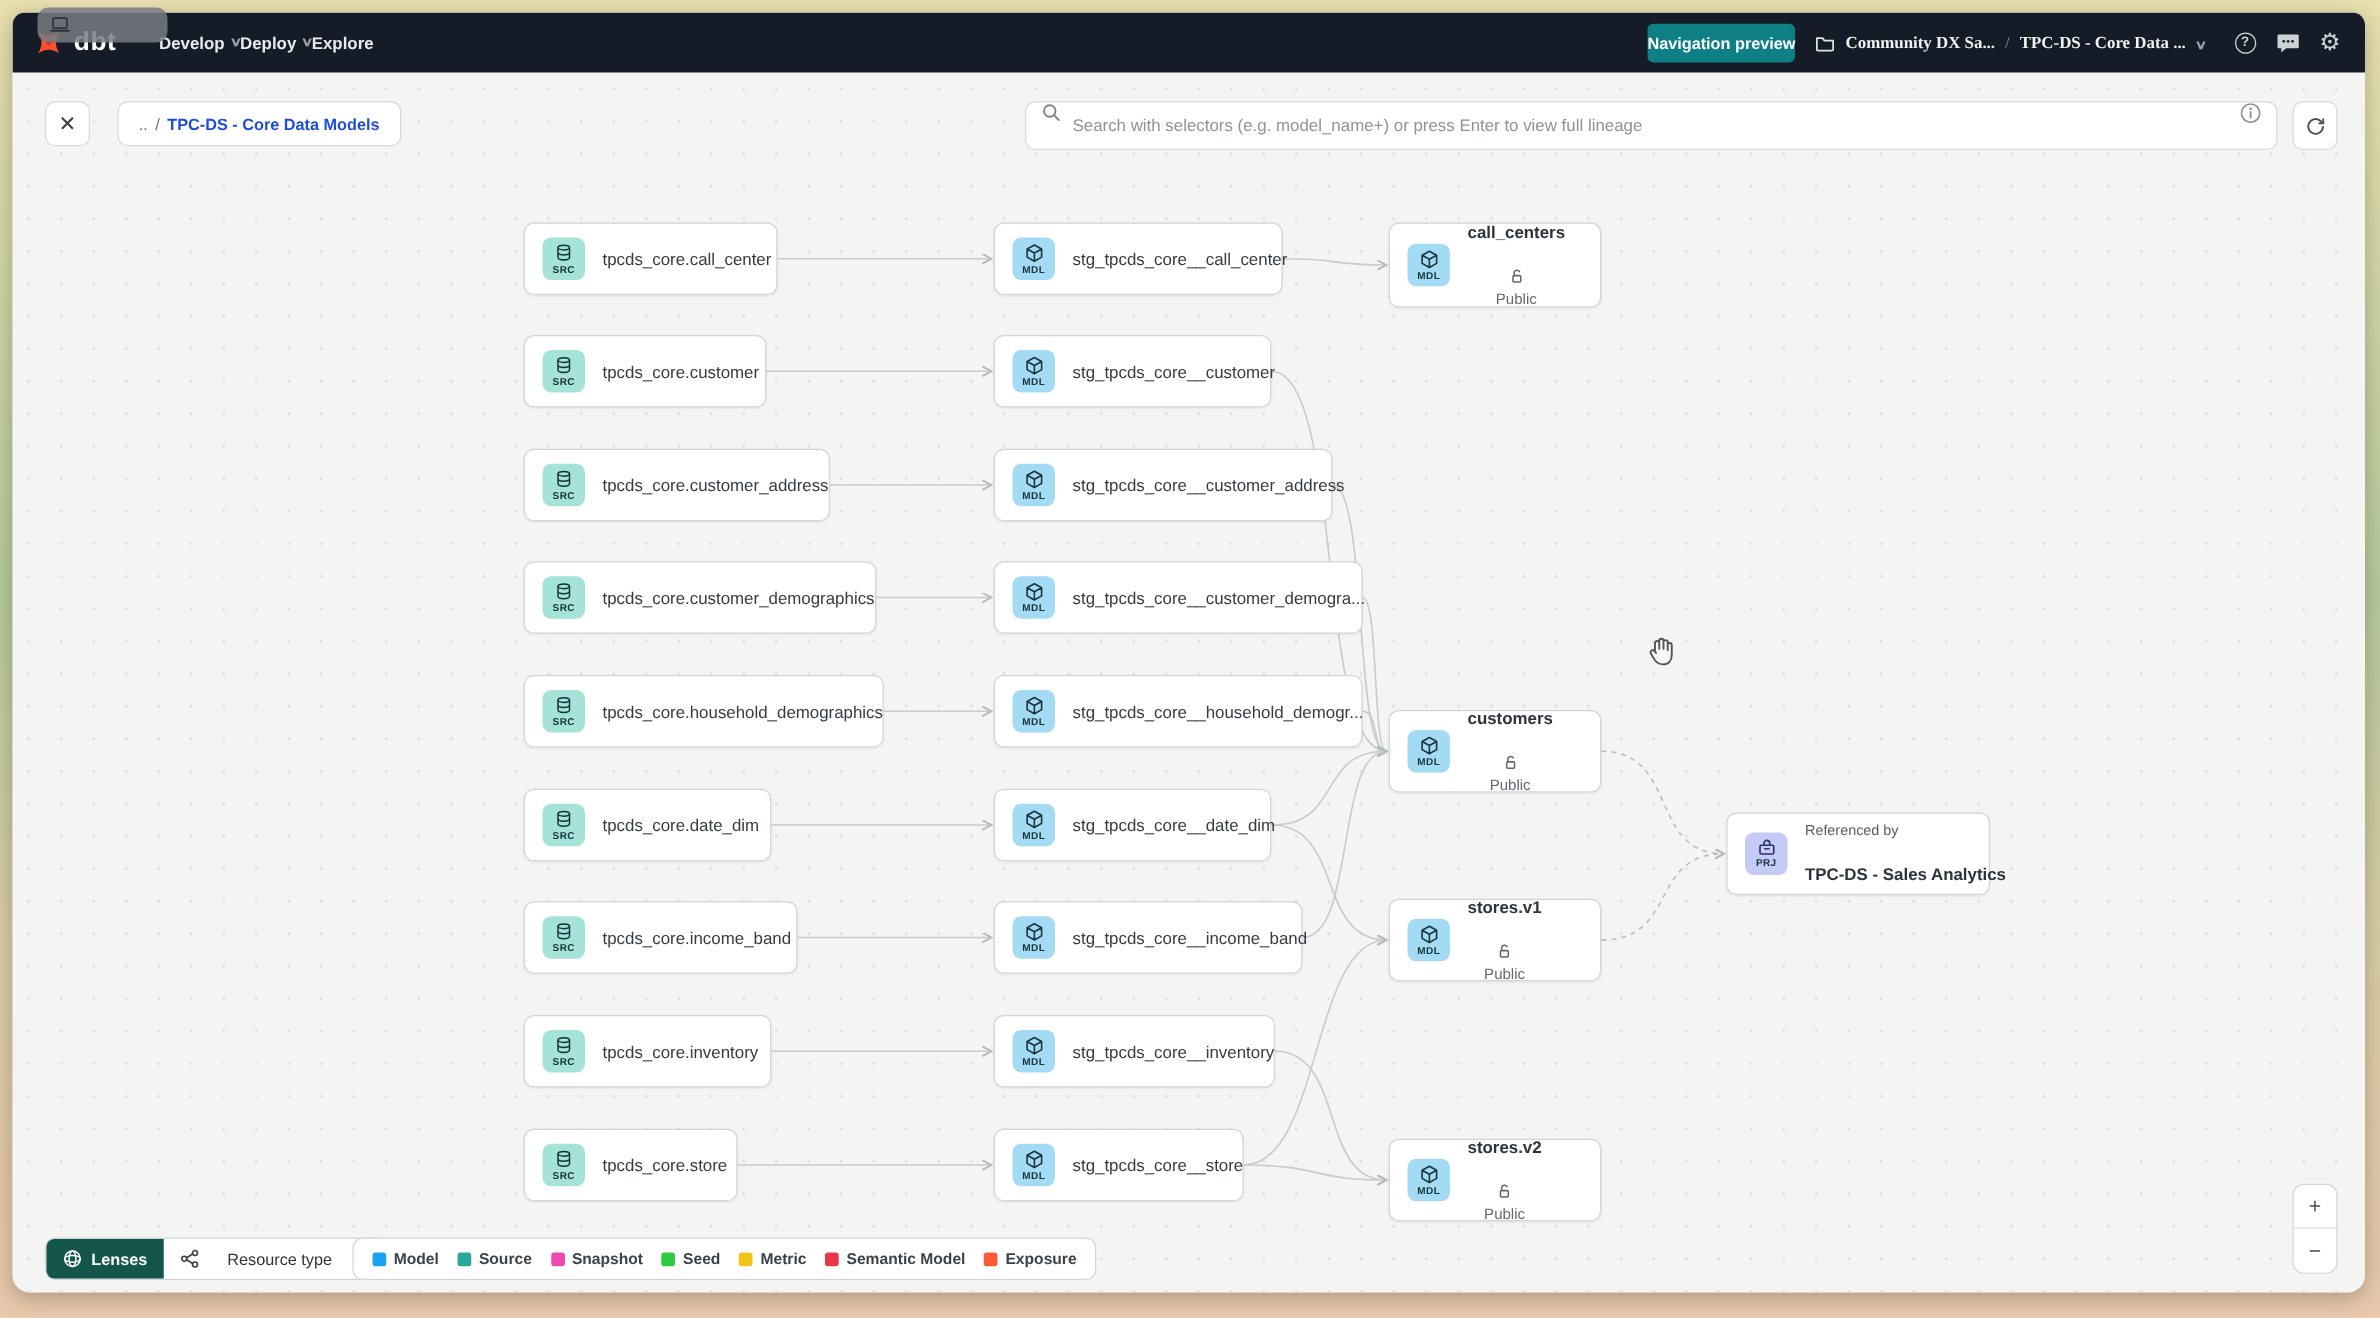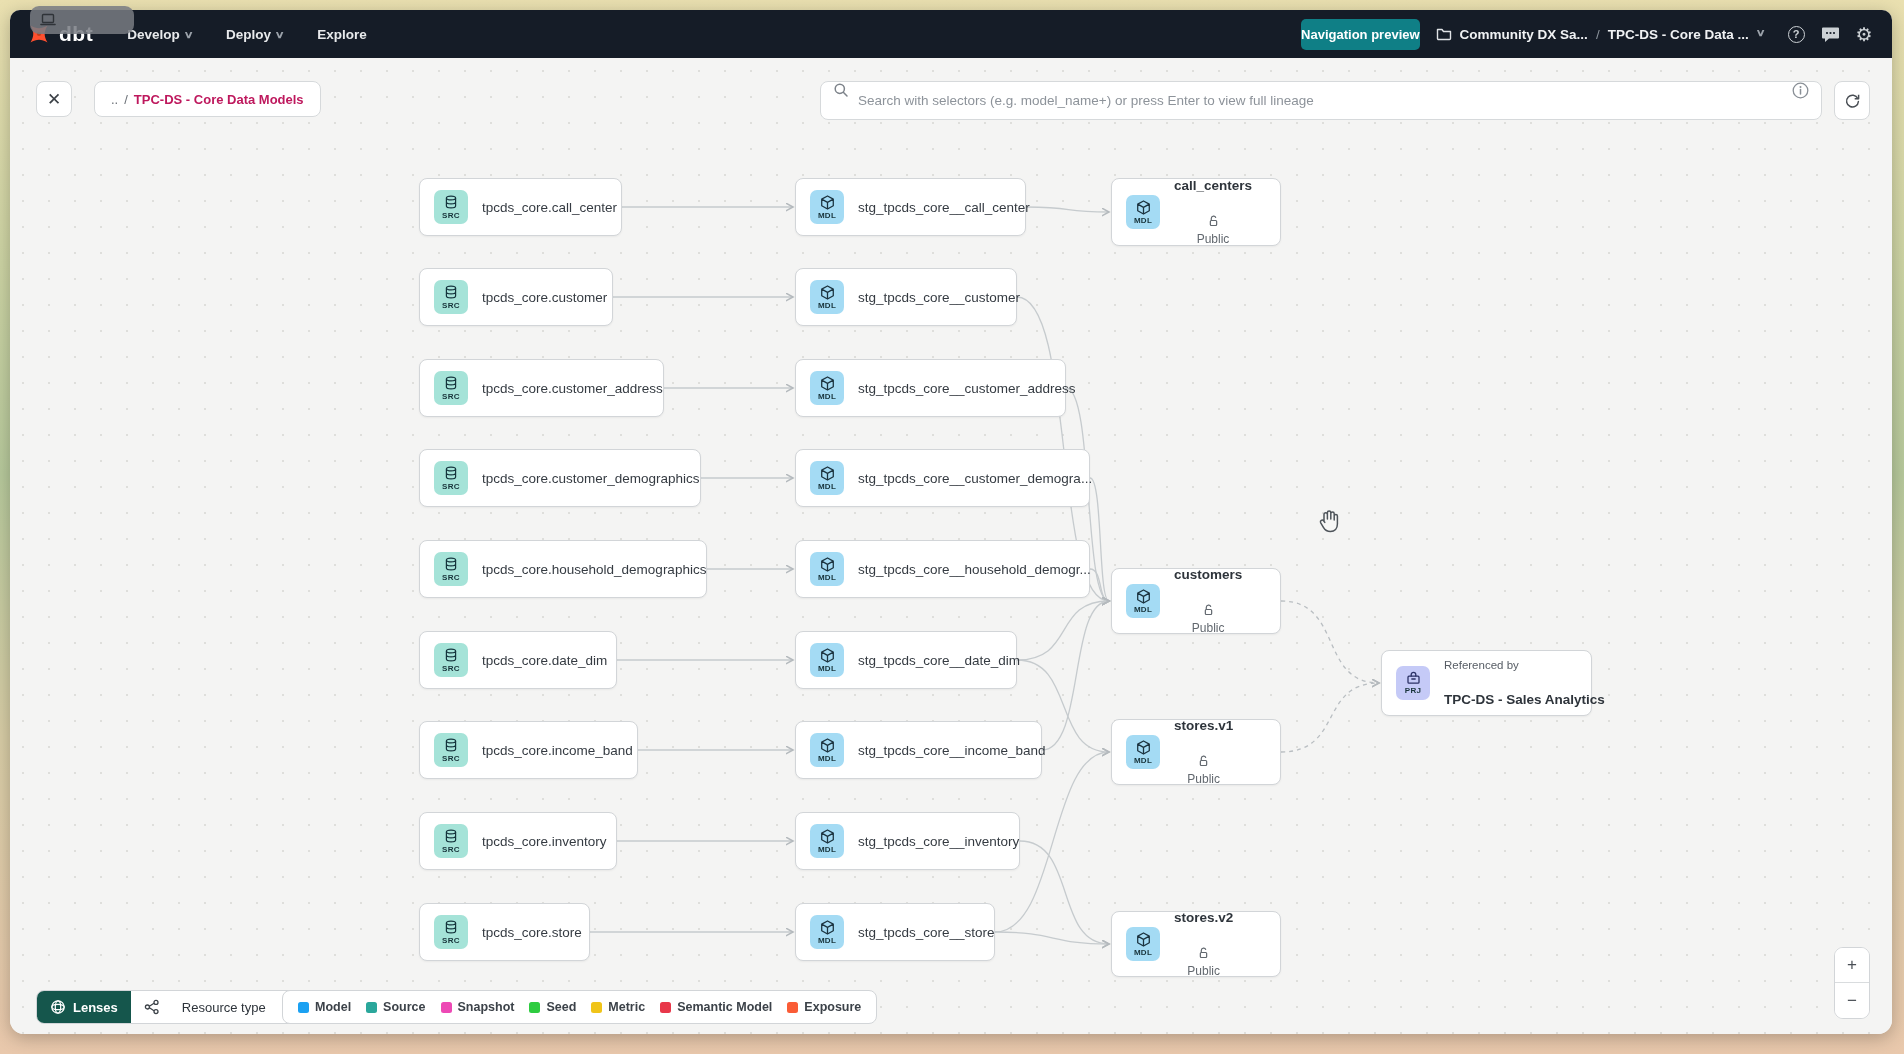--- a/index.html
+++ b/index.html
@@ -10,44 +10,44 @@
   
   .screen-pill{ position:absolute; left:30px; top:6px; width:104px; height:28px;
     background:rgba(120,123,130,.85); border-radius:9px; display:flex; align-items:center; padding-left:10px; z-index:50;}
   
   .app-window{ position:absolute; left:10px; top:10px; width:1882px; height:1024px;
     border-radius:10px 10px 14px 14px; overflow:hidden; box-shadow:0 4px 18px rgba(0,0,0,.25); background:#f4f4f3;}
   
   .navbar{ height:48px; background:#151c27; display:flex; align-items:center; padding:0 18px 0 16px; position:relative; z-index:10;}
   .logo{ display:flex; align-items:center; gap:7px; margin-right:34px;}
   .logo-text{ color:#fff; font-weight:bold; font-size:21px; letter-spacing:.5px;}
-  .nav-menu{ display:flex; align-items:flex-start; gap:34px; }
+  .nav-menu{ display:flex; align-items:flex-start; }
   .nav-item{ color:#e8eaec; font-size:13.5px; font-weight:bold; display:flex; align-items:center; gap:5px; cursor:pointer;}
   .nav-chev{ color:#9aa1a9; font-size:10px; transform:scaleX(1.4);}
   .nav-right{ margin-left:auto; display:flex; align-items:center; gap:16px;}
   .nav-preview-btn{ background:var(--accent-teal,#0f7f86); color:#fff; font-weight:bold; font-size:13px;
     border:none; border-radius:5px; padding:8px 0; cursor:pointer;}
-  .nav-crumb{ display:flex; align-items:flex-start; gap:8px; color:#f0f2f4; font-size:13.5px; font-weight:bold;}
+  .nav-crumb{ display:flex; align-items:flex-end; gap:8px; color:#f0f2f4; font-size:13.5px; font-weight:bold;font-family:Liberation Serif, serif;}
   .nav-crumb .sep{ color:#8b939c; font-weight:normal;}
   .nav-icons{ display:flex; align-items:center; gap:14px; margin-left:6px;}
   .nav-icon{ color:#ccd1d5; width:20px; height:20px; display:flex; align-items:center; justify-content:center; cursor:pointer;}
   .help-circle{ width:17px; height:17px; border:1.8px solid #ccd1d5; border-radius:50%; color:#ccd1d5;
     font-size:11px; font-weight:bold; display:flex; align-items:center; justify-content:center;}
   .gear-glyph{ font-size:19px; line-height:1;}
   
   .canvas{ position:absolute; left:0; top:48px; width:1882px; height:976px; background:#f4f4f3;
     background-image:radial-gradient(#dededb 1px, transparent 1.2px); background-size:26px 26px; }
   
   .close-btn{ position:absolute; left:26px; top:23px; width:36px; height:36px; background:#fff;
     border:1px solid #d6d9db; border-radius:8px; display:flex; align-items:center; justify-content:center;
     font-size:17px; color:#3b4046; cursor:pointer;}
   .crumb-chip{ position:absolute; left:84px; top:23px; height:36px; background:#fff; border:1px solid #d6d9db;
     border-radius:8px; display:flex; align-items:center; padding:0 16px; gap:6px; font-size:13px; cursor:pointer;}
   .crumb-chip .dots{ color:#6b7077; }
-  .crumb-chip .lbl{ color:#be185d; font-weight:bold;}
+  .crumb-chip .lbl{ color:#1d4ed8; font-weight:bold;}
   .search-wrap{ position:absolute; left:810px; top:23px; width:1002px; height:39px; background:#fff;
     border:1px solid #d6d9db; border-radius:8px; display:flex; padding:0 12px; gap:9px;}
   .search-wrap input{ flex:1; border:none; outline:none; font-size:13.5px; color:#3a4046;
     font-family:"Liberation Sans", sans-serif; background:transparent;}
   .search-wrap input::placeholder{ color:#8d939a; }
   .refresh-btn{ position:absolute; left:1824px; top:23px; width:36px; height:39px; background:#fff;
     border:1px solid #d6d9db; border-radius:8px; display:flex; align-items:center; justify-content:center; cursor:pointer;}
   
   #edges{ position:absolute; left:0; top:0; pointer-events:none;}
   .gnode{ position:absolute; height:58px; background:#fff; border:1px solid #d2d5d8; border-radius:8px;

